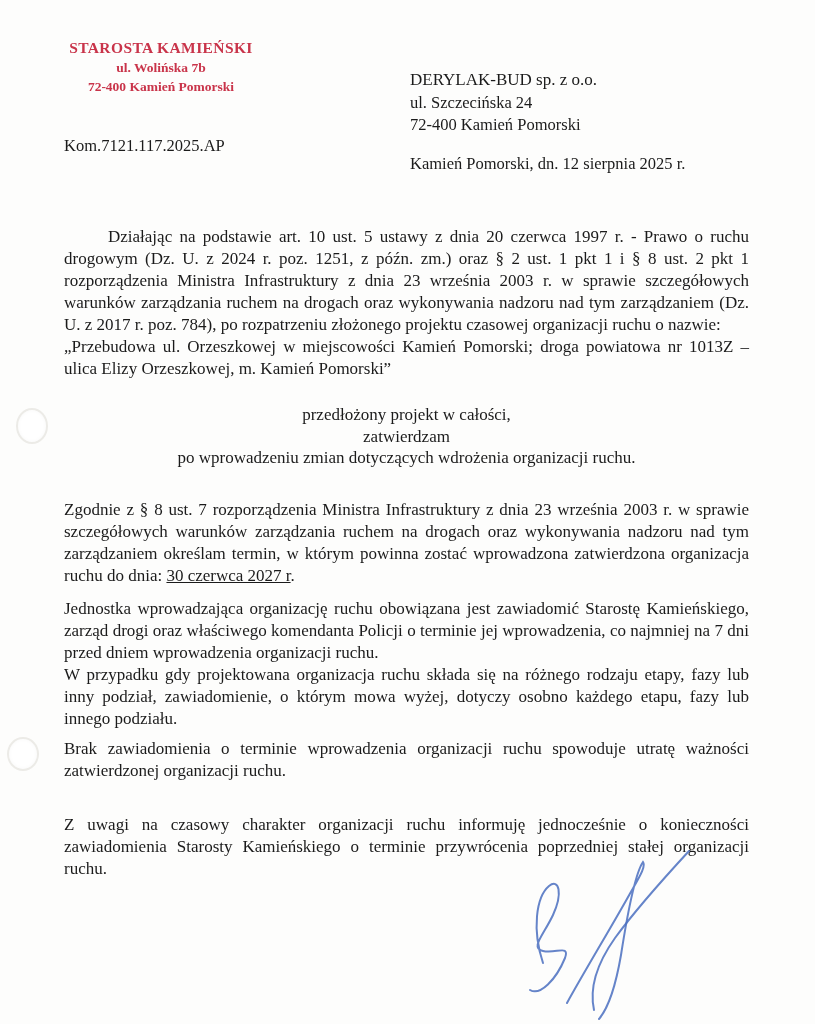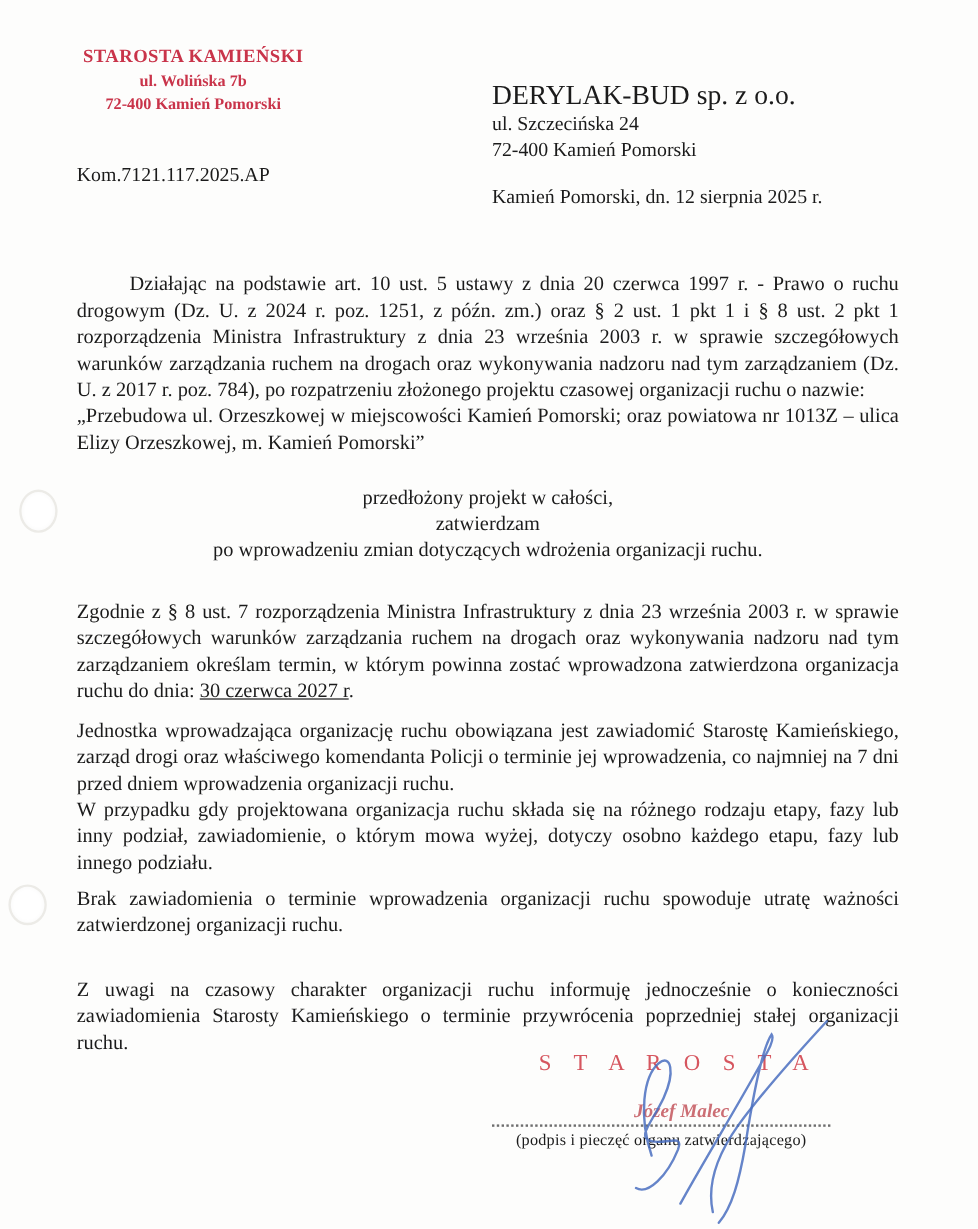--- a/index.html
+++ b/index.html
@@ -37,21 +37,21 @@
     left: 55px; top: 38px; width: 212px;
     text-align: center;
     color: var(--stamp-red);
     font-weight: bold;
   }
   .sender-stamp .s-name { font-size: 15.5px; letter-spacing: 0.4px; line-height: 20px; }
   .sender-stamp .s-line { font-size: 13.5px; line-height: 19px; }
 
   
   .recipient { position: absolute; left: 410px; top: 68px; }
-  .recipient .r-name { font-size: 23px; line-height: 24px; }
+  .recipient .r-name { font-size: 17px; line-height: 24px; }
   .recipient .r-line { font-size: 16.5px; line-height: 22px; }
 
   .ref-number { position: absolute; left: 64px; top: 136px; font-size: 16.5px; }
   .place-date { position: absolute; left: 410px; top: 154px; font-size: 16.5px; }
 
   .body-text {
     position: absolute;
     left: 64px;
     width: 685px;
     font-size: 17px;
@@ -140,46 +140,40 @@
     <div class="r-name">DERYLAK-BUD sp. z o.o.</div>
     <div class="r-line">ul. Szczecińska 24</div>
     <div class="r-line">72-400 Kamień Pomorski</div>
   </div>
 
   <div class="ref-number">Kom.7121.117.2025.AP</div>
   <div class="place-date">Kamień Pomorski, dn. 12 sierpnia 2025 r.</div>
 
   <div class="body-text p-legal">
     <span class="indent">Działając na podstawie art. 10 ust. 5 ustawy z dnia 20 czerwca 1997 r. - Prawo o ruchu drogowym (Dz. U. z 2024 r. poz. 1251, z późn. zm.) oraz § 2 ust. 1 pkt 1 i § 8 ust. 2 pkt 1 rozporządzenia Ministra Infrastruktury z dnia 23 września 2003 r. w sprawie szczegółowych warunków zarządzania ruchem na drogach oraz wykonywania nadzoru nad tym zarządzaniem (Dz. U. z 2017 r. poz. 784), po rozpatrzeniu złożonego projektu czasowej organizacji ruchu o nazwie:</span>
-    <span class="project-title">„Przebudowa ul. Orzeszkowej w miejscowości Kamień Pomorski; oraz powiatowa nr 1013Z – ulica Elizy Orzeszkowej, m. Kamień Pomorski”</span>
+    <span class="project-title">„Przebudowa ul. Orzeszkowej w miejscowości Kamień Pomorski; droga powiatowa nr 1013Z – ulica Elizy Orzeszkowej, m. Kamień Pomorski”</span>
   </div>
 
   <div class="decision">
     <div>przedłożony projekt w całości,</div>
     <div>zatwierdzam</div>
     <div>po wprowadzeniu zmian dotyczących wdrożenia organizacji ruchu.</div>
   </div>
 
   <div class="body-text p-deadline"><span>Zgodnie z § 8 ust. 7 rozporządzenia Ministra Infrastruktury z dnia 23 września 2003 r. w sprawie szczegółowych warunków zarządzania ruchem na drogach oraz wykonywania nadzoru nad tym zarządzaniem określam termin, w którym powinna zostać wprowadzona zatwierdzona organizacja ruchu do dnia: </span><span class="underlined">30 czerwca 2027 r</span><span>.</span></div>
 
   <div class="body-text p-notify">
     <p>Jednostka wprowadzająca organizację ruchu obowiązana jest zawiadomić Starostę Kamieńskiego, zarząd drogi oraz właściwego komendanta Policji o terminie jej wprowadzenia, co najmniej na 7 dni przed dniem wprowadzenia organizacji ruchu.</p>
     <p>W przypadku gdy projektowana organizacja ruchu składa się na różnego rodzaju etapy, fazy lub inny podział, zawiadomienie, o którym mowa wyżej, dotyczy osobno każdego etapu, fazy lub innego podziału.</p>
   </div>
 
   <div class="body-text p-invalid">Brak zawiadomienia o terminie wprowadzenia organizacji ruchu spowoduje utratę ważności zatwierdzonej organizacji ruchu.</div>
 
   <div class="body-text p-temporary">Z uwagi na czasowy charakter organizacji ruchu informuję jednocześnie o konieczności zawiadomienia Starosty Kamieńskiego o terminie przywrócenia poprzedniej stałej organizacji ruchu.</div>
 
-  <div class="sig-block">
-    <div class="sig-title">S T A R O S T A</div>
-    <div class="sig-name">Józef Malec</div>
-    <div class="sig-line"></div>
-    <div class="sig-caption">(podpis i pieczęć organu zatwierdzającego)</div>
-  </div>
 
   <svg class="pen-signature" viewBox="0 0 815 1024" xmlns="http://www.w3.org/2000/svg">
     <path d="M 543 963 C 532 930, 536 897, 549 886 C 559 878, 563 893, 553 915 C 543 936, 530 948, 543 951 C 556 954, 570 944, 565 958 C 556 980, 540 996, 530 990"></path>
     <path d="M 689 851 C 665 877, 634 912, 615 938 C 598 962, 589 987, 594 1010"></path>
     <path d="M 567 1003 C 584 972, 612 926, 632 890 C 640 876, 646 866, 643 862 C 636 872, 628 910, 621 955 C 616 984, 610 1006, 599 1019"></path>
   </svg>
 
 </div>
 
 </body></html>

